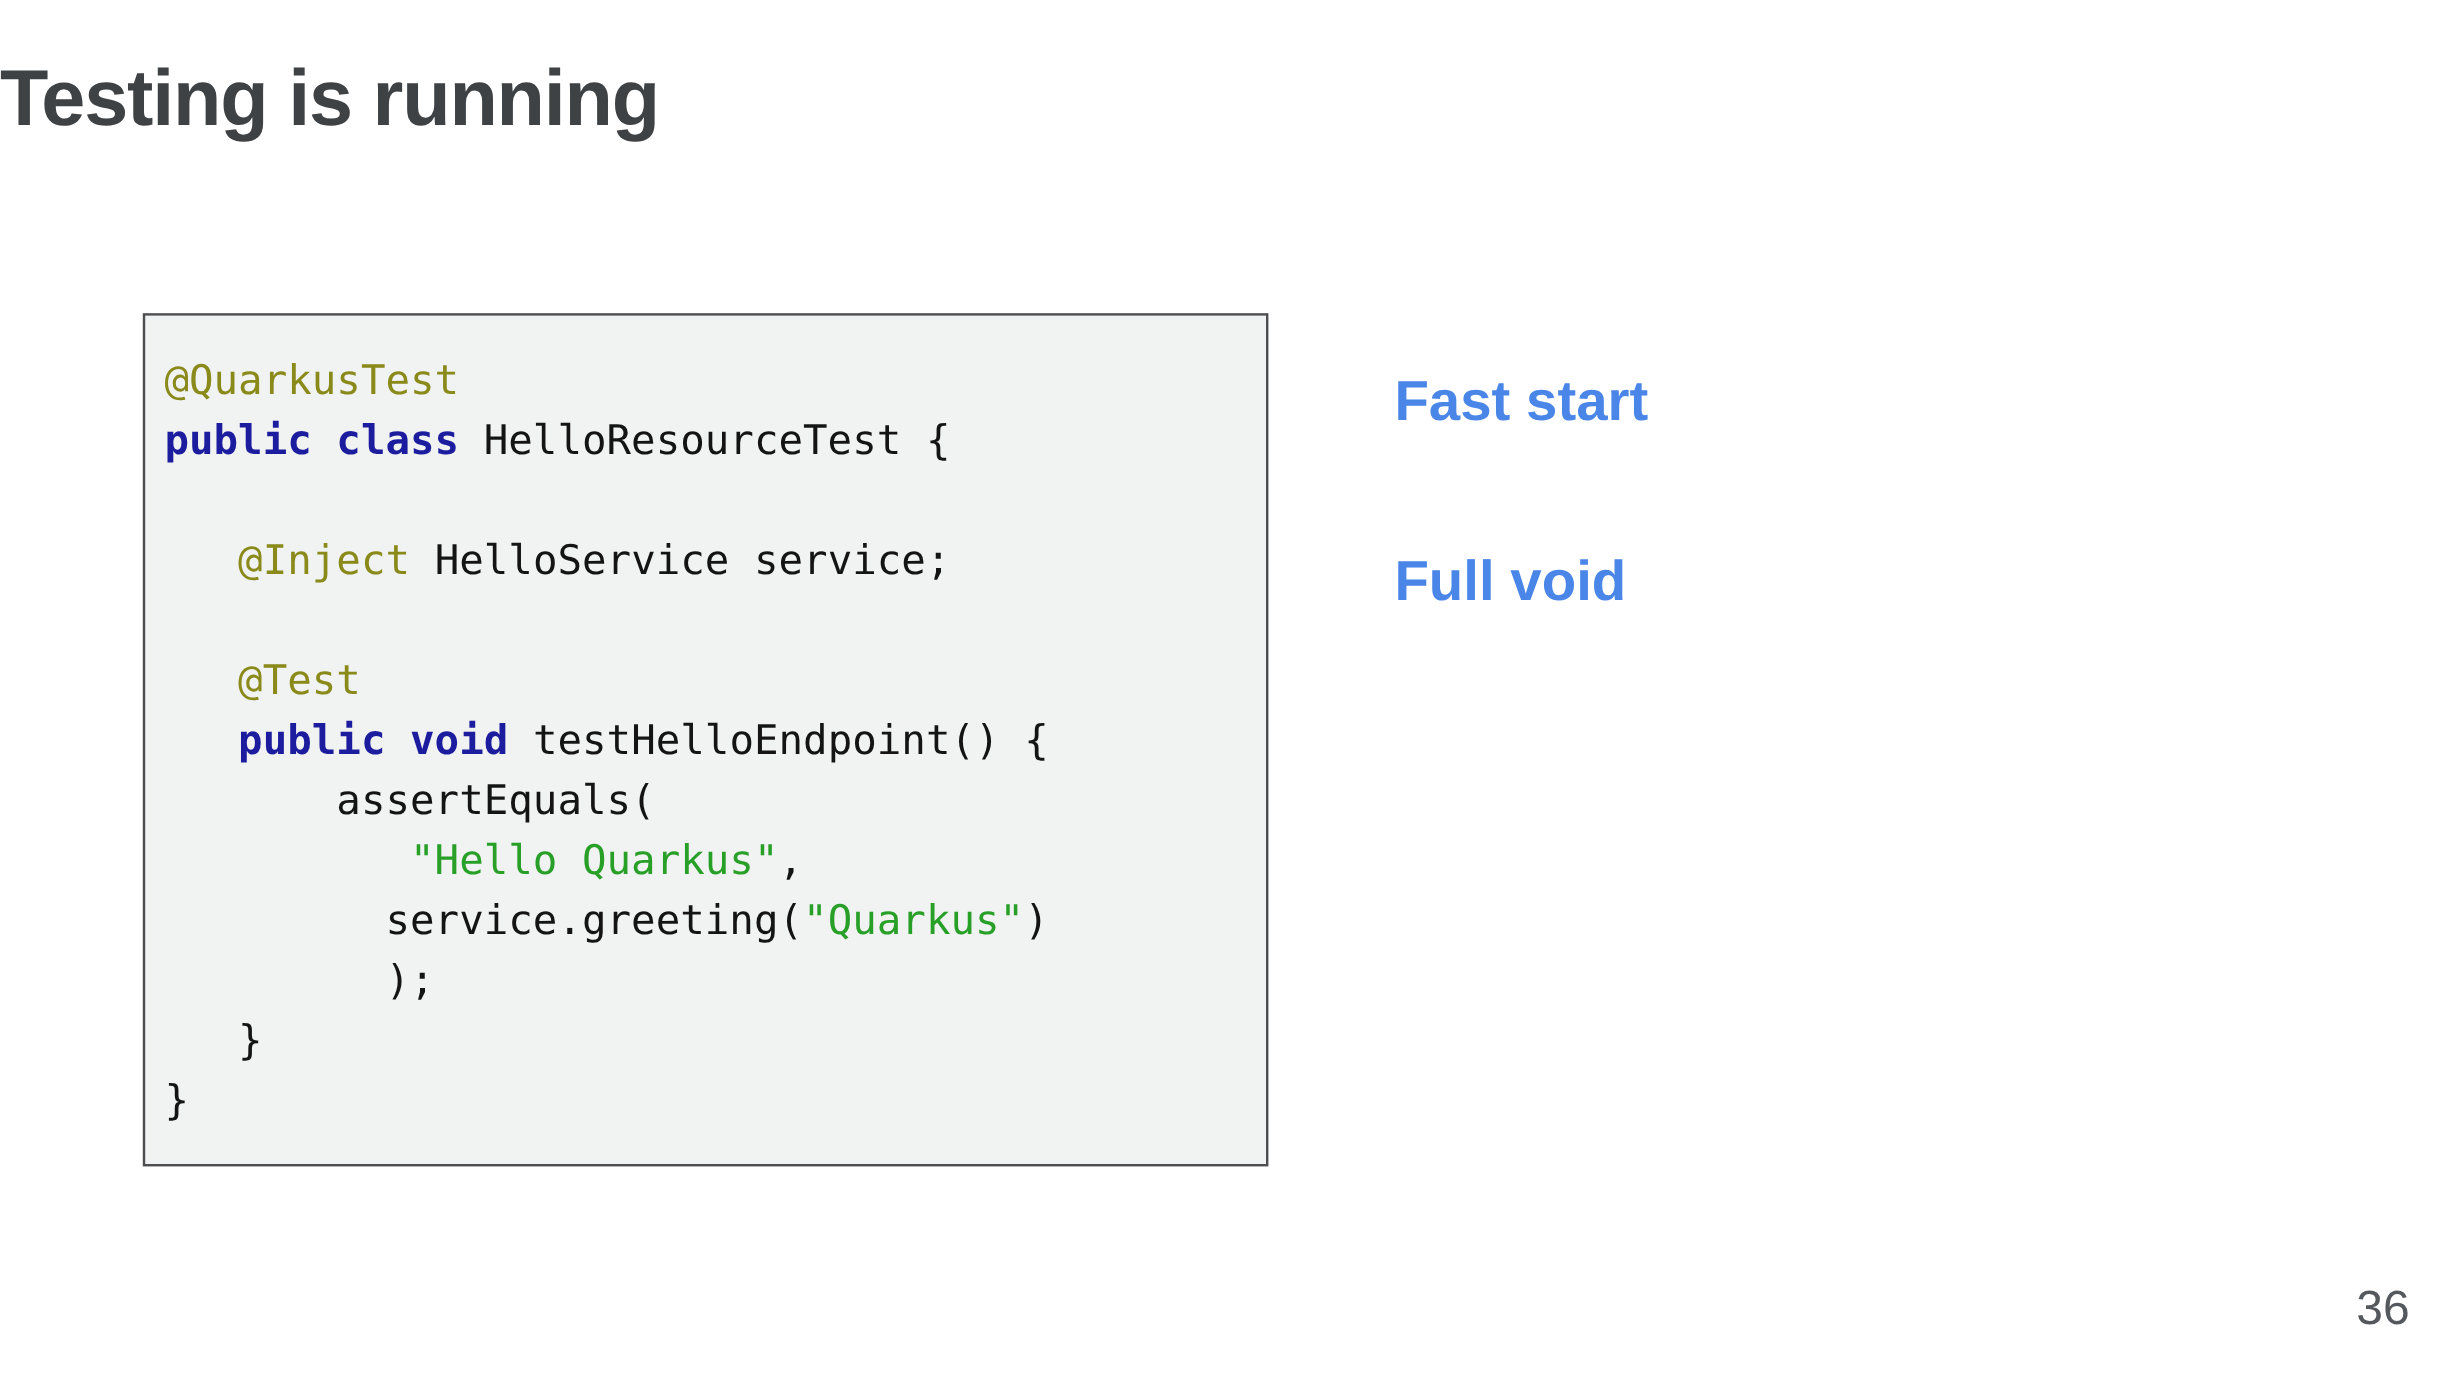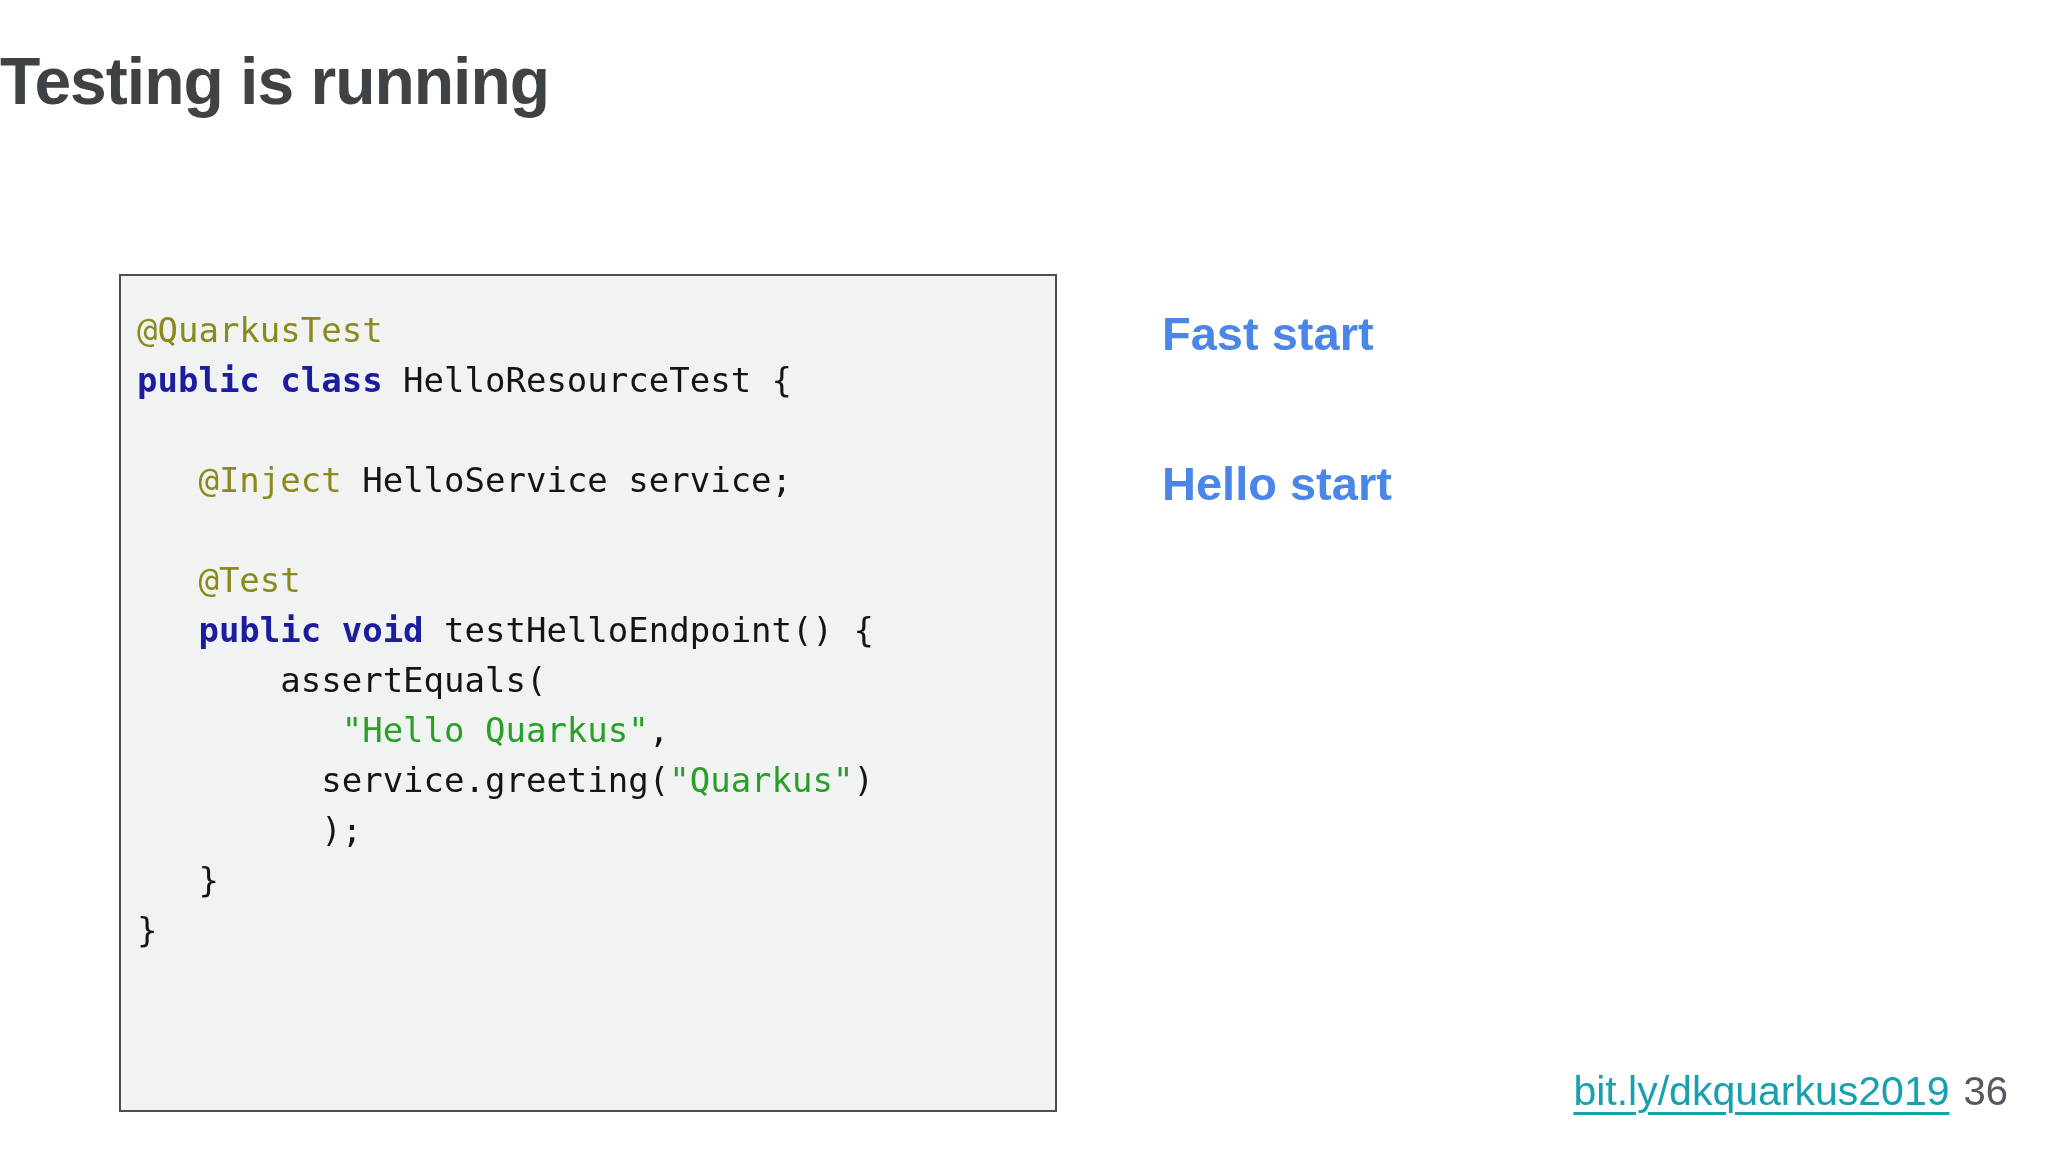--- a/index.html
+++ b/index.html
@@ -24,23 +24,23 @@
     text-align: left;
     font-size: 66px;
     line-height: 1.15;
     font-weight: 700;
     color: var(--title-gray, #3f4245);
     letter-spacing: -1px;
   }
   .code-box {
     position: absolute;
     left: 119px;
-    top: 274px;
+    top: 261px;
     width: 938px;
-    height: 838px;
+    height: 711px;
     box-sizing: border-box;
     background: var(--code-bg, #f1f2f2);
     border: 2px solid var(--code-border, #4e4e50);
   }
   .code {
     margin: 0;
     padding: 29px 10px 0 16px;
     font-family: "DejaVu Sans Mono", "Liberation Mono", monospace;
     font-size: 34px;
     line-height: 50px;
@@ -90,21 +90,20 @@
 <main class="slide">
 
   <h1 class="title">Testing is running</h1>
 
   <section class="code-box">
     <pre class="code"><div class="code-line"><span class="tok-ann">@QuarkusTest</span></div><div class="code-line"><span class="tok-kw">public class</span><span class="tok-p"> HelloResourceTest {</span></div><div class="code-line">&nbsp;</div><div class="code-line"><span class="tok-p">   </span><span class="tok-ann">@Inject</span><span class="tok-p"> HelloService service;</span></div><div class="code-line">&nbsp;</div><div class="code-line"><span class="tok-p">   </span><span class="tok-ann">@Test</span></div><div class="code-line"><span class="tok-p">   </span><span class="tok-kw">public void</span><span class="tok-p"> testHelloEndpoint() {</span></div><div class="code-line"><span class="tok-p">       assertEquals(</span></div><div class="code-line"><span class="tok-p">          </span><span class="tok-str">"Hello Quarkus"</span><span class="tok-p">,</span></div><div class="code-line"><span class="tok-p">         service.greeting(</span><span class="tok-str">"Quarkus"</span><span class="tok-p">)</span></div><div class="code-line"><span class="tok-p">         );</span></div><div class="code-line"><span class="tok-p">   }</span></div><div class="code-line"><span class="tok-p">}</span></div></pre>
   </section>
 
   <div class="feature feature-1">Fast start</div>
 
-  <div class="feature feature-2">Hello start</div>
+  <div class="feature feature-2">Full void</div>
 
 
   <footer class="footer">
-    <a class="link" href="#">bit.ly/dkquarkus2019</a>
     <span class="page-num">36</span>
   </footer>
 
 </main>
 
 </body></html>

